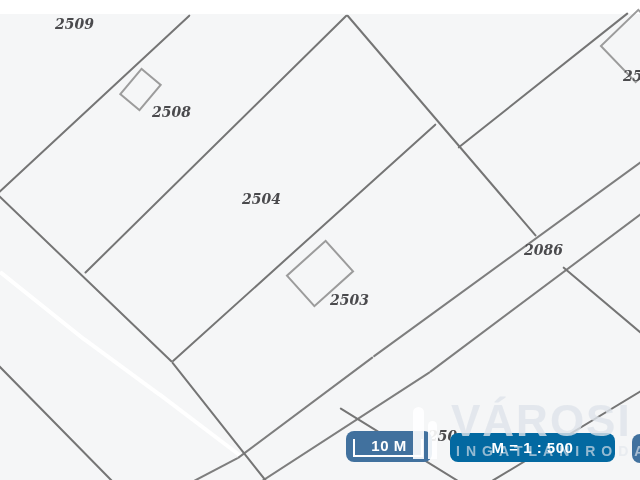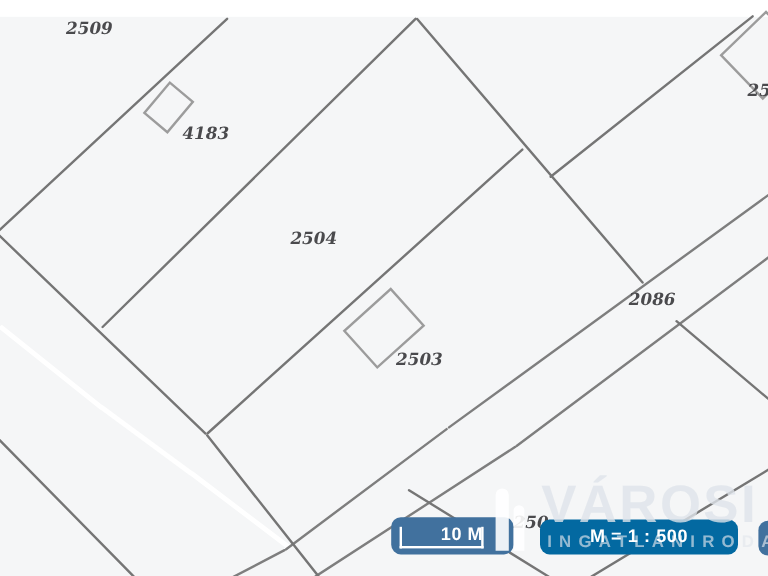--- a/index.html
+++ b/index.html
@@ -8,21 +8,21 @@
   .top-band{position:absolute;left:0;top:0;width:640px;height:14px;background:#ffffff;}
   .mapline{position:absolute;transform-origin:0 50%;border-radius:1px;}
   .building{position:absolute;background:transparent;}
   .parcel-label{position:absolute;font-family:"DejaVu Serif","Liberation Serif",serif;
     font-weight:bold;font-style:italic;color:#4a4a4d;font-size:14px;white-space:nowrap;}
   .map-wm{position:absolute;left:252px;top:146px;font-size:14px;color:#bdc1c6;
     white-space:nowrap;letter-spacing:.3px;}
   .badge{position:absolute;border-radius:8px;}
   .badge .blabel{position:relative;z-index:30;display:block;text-align:center;
     color:#ffffff;font-weight:bold;font-size:15px;letter-spacing:.5px;}
-  .scale-badge{left:326px;top:431px;width:86px;height:31px;padding-left:16px;}
+  .scale-badge{left:346px;top:431px;width:86px;height:31px;}
   .scale-badge .blabel{line-height:29px;}
   .scale-bracket{position:absolute;left:7px;bottom:5px;width:66px;height:16px;
     border-left:2px solid #fff;border-right:2px solid #fff;border-bottom:2px solid #fff;z-index:31;}
   .ratio-badge{left:450px;top:433px;width:165px;height:29px;}
   .ratio-badge .blabel{line-height:29px;}
   .edge-badge{left:632px;top:434px;width:30px;height:29px;}
   .wm-logo{position:absolute;z-index:20;pointer-events:none;}
   .wm-bar1{position:absolute;left:413px;top:407px;width:11px;height:52px;
     background:rgba(255,255,255,.9);border-radius:6px 6px 0 0;}
   .wm-bar2{position:absolute;left:428px;top:421px;width:9px;height:38px;
@@ -57,21 +57,21 @@
       <div class="mapline" style="left: 563px; top: 266px; width: 102.176px; height: 2px; background: rgb(117, 117, 117); transform: rotate(0.702257rad);"></div>
       <div class="mapline" style="left: 641px; top: 390px; width: 174.072px; height: 2px; background: rgb(117, 117, 117); transform: rotate(2.59822rad);"></div>
       <div class="mapline" style="left: 340px; top: 407px; width: 138.755px; height: 2px; background: rgb(117, 117, 117); transform: rotate(0.554016rad);"></div>
       <div class="mapline" style="left: -2px; top: 364px; width: 162.641px; height: 2px; background: rgb(117, 117, 117); transform: rotate(0.794094rad);"></div>
       <div class="building" style="left: 127px; top: 72px; width: 23px; height: 31px; border: 2px solid rgb(156, 156, 156); transform: rotate(40deg);"></div>
       <div class="building" style="left: 292.5px; top: 252px; width: 50px; height: 39px; border: 2px solid rgb(156, 156, 156); transform: rotate(-42deg);"></div>
       <div class="building" style="left: 611px; top: 19px; width: 48px; height: 50px; border: 2px solid rgb(156, 156, 156); transform: rotate(46deg);"></div>
     </div>
   <div id="labels-layer">
       <div class="parcel-label" style="left: 55px; top: 16px;">2509</div>
-      <div class="parcel-label" style="left: 152px; top: 104px;">4183</div>
+      <div class="parcel-label" style="left: 152px; top: 104px;">2508</div>
       <div class="parcel-label" style="left: 242px; top: 191px; text-align: right;">2504</div>
       <div class="parcel-label" style="left: 330px; top: 292px;">2503</div>
       <div class="parcel-label" style="left: 524px; top: 242px;">2086</div>
       <div class="parcel-label" style="left: 623px; top: 68px;">250</div>
       <div class="parcel-label" style="left: 428px; top: 428px;">250</div>
     </div>
 
 
   <div class="badge scale-badge" style="background: rgb(65, 113, 158);">
     <div class="scale-bracket"></div>

